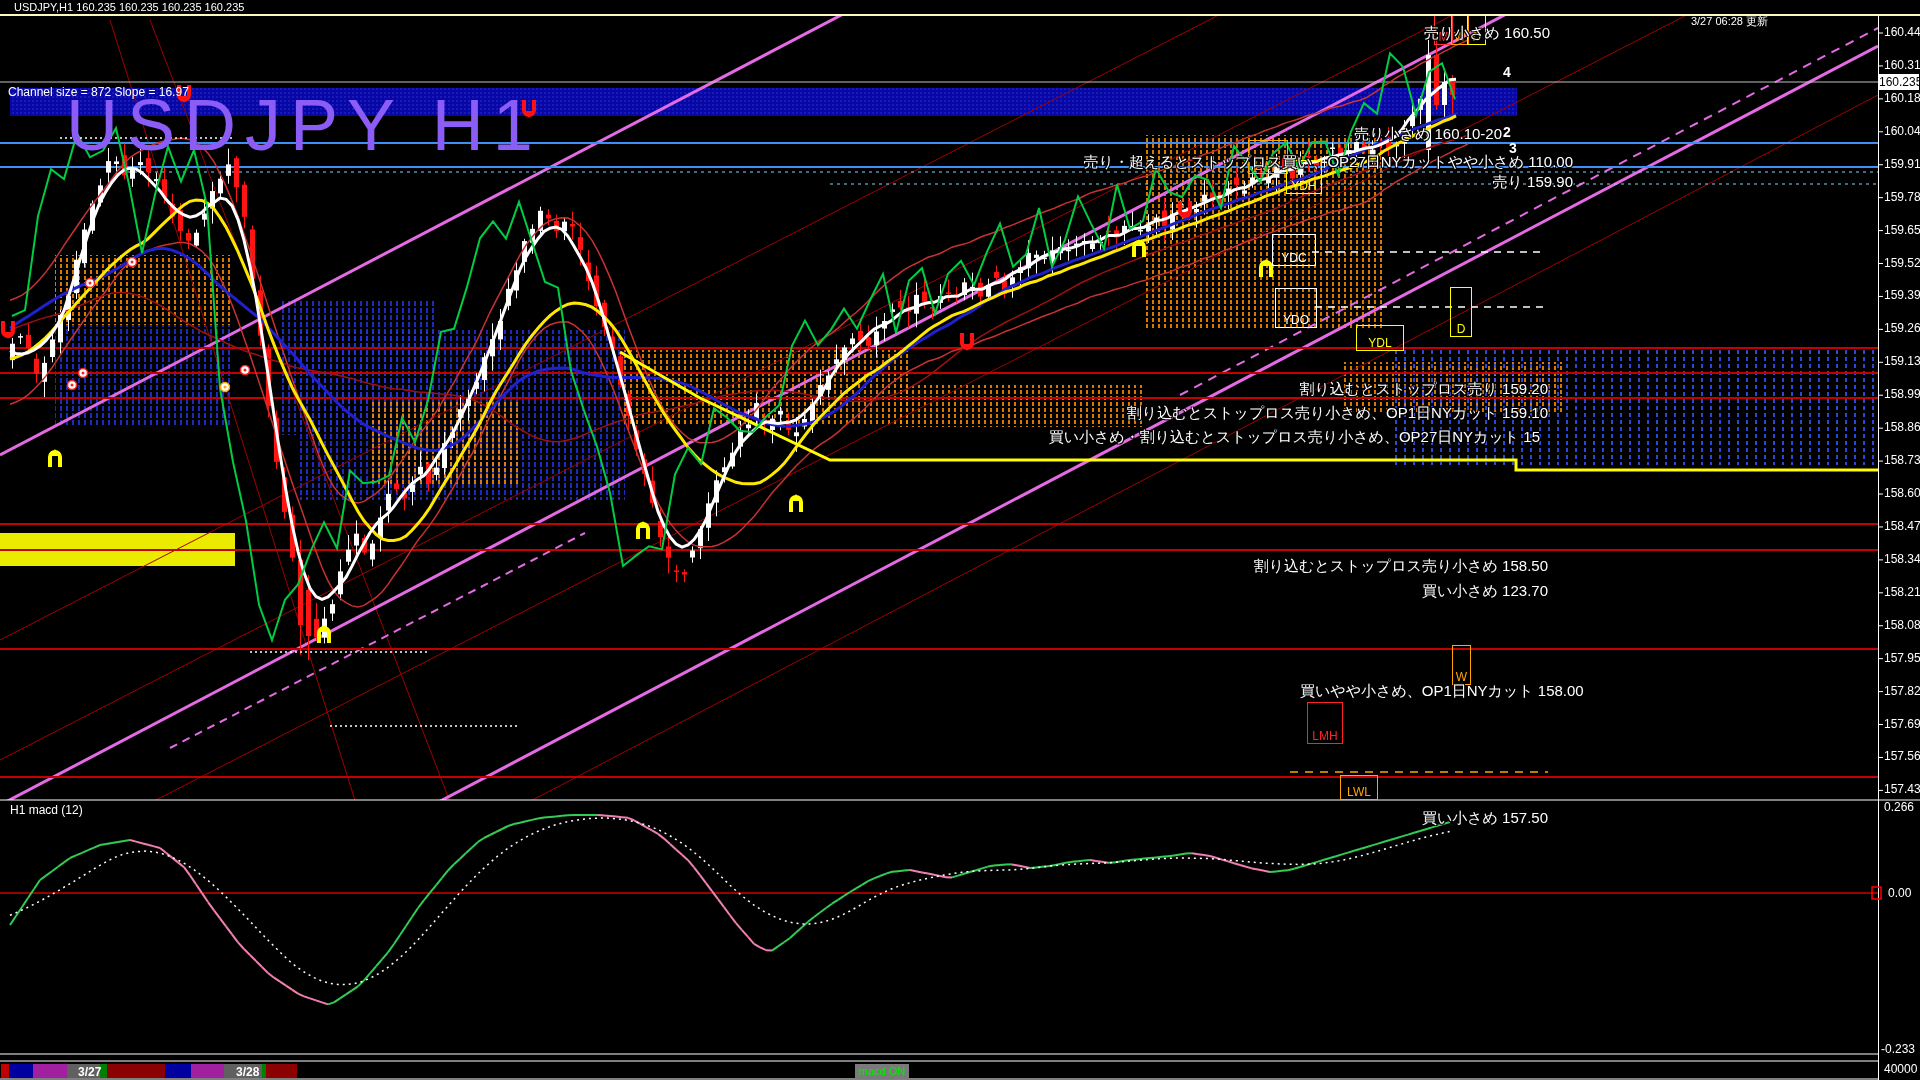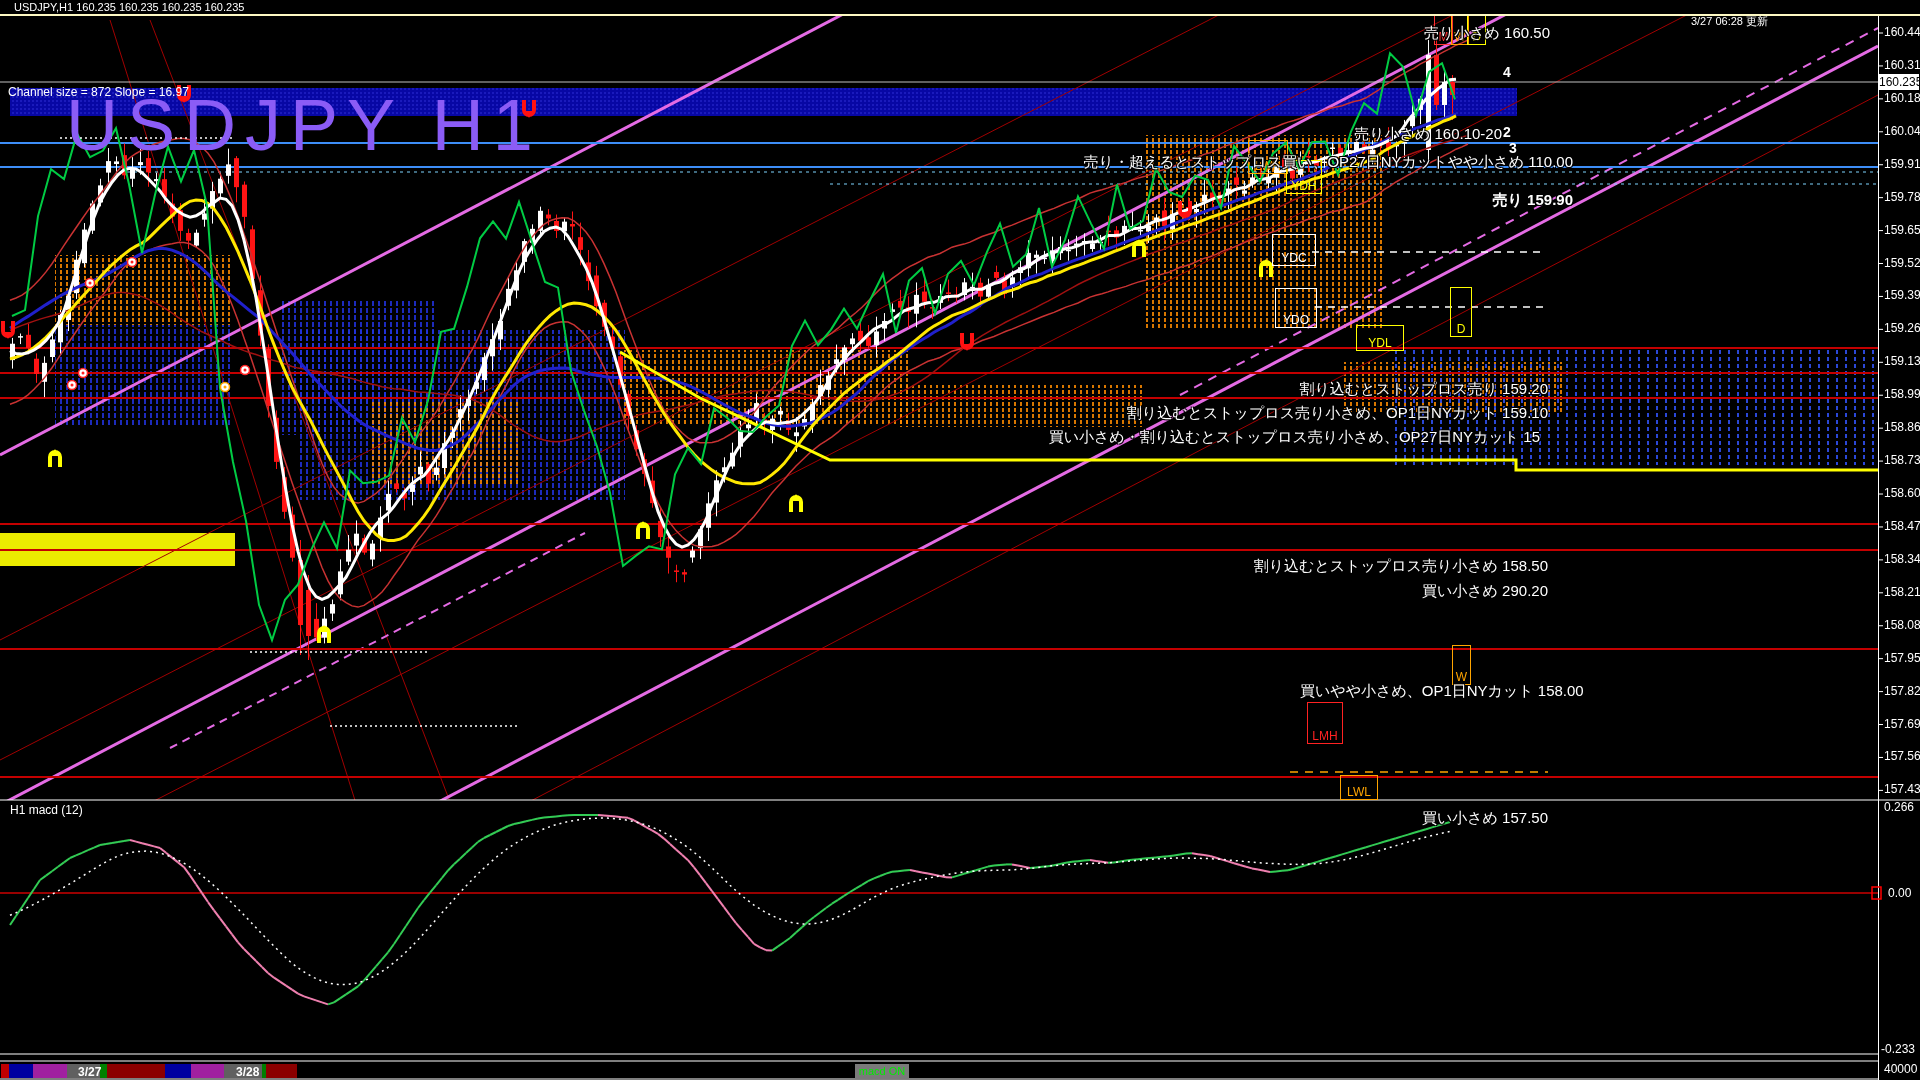--- a/index.html
+++ b/index.html
@@ -828,26 +828,26 @@
   <div class="maxis" style="left:1888px;top:886px;">0.00</div>
   <div class="maxis" style="left:1881px;top:1042px;">-0.233</div>
   <div class="maxis" style="left:1884px;top:1062px;">40000</div>
 
   <div id="macd-btn">macd ON</div>
 
   <div id="annos">
       <div class="anno" style="top: -6px; right: 370px;">売り小さめ 160.50</div>
       <div class="anno" style="top: 95px; right: 418px;">売り小さめ 160.10-20</div>
       <div class="anno" style="top: 123px; right: 347px;">売り・超えるとストップロス買い、OP27日NYカットやや小さめ 110.00</div>
-      <div class="anno" style="top: 161px; right: 347px; font-weight: bold;">売り 159.90</div>
+      <div class="anno" style="top: 143px; right: 347px;">売り 159.90</div>
       <div class="anno" style="top: 350px; right: 372px;">割り込むとストップロス売り 159.20</div>
       <div class="anno" style="top: 374px; right: 372px;">割り込むとストップロス売り小さめ、OP1日NYカット 159.10</div>
       <div class="anno" style="top: 398px; right: 380px;">買い小さめ・割り込むとストップロス売り小さめ、OP27日NYカット 15</div>
       <div class="anno" style="top: 527px; right: 372px;">割り込むとストップロス売り小さめ 158.50</div>
-      <div class="anno" style="top: 552px; right: 372px;">買い小さめ 290.20</div>
+      <div class="anno" style="top: 552px; right: 372px;">買い小さめ 123.70</div>
       <div class="anno" style="top: 652px; left: 1300px;">買いやや小さめ、OP1日NYカット 158.00</div>
       <div class="anno" style="top: 779px; right: 372px; text-align: center;">買い小さめ 157.50</div>
       <div class="wave" style="left: 1503px; top: 64px;">4</div>
       <div class="wave" style="left: 1503px; top: 124px;">2</div>
       <div class="wave" style="left: 1509px; top: 140px;">3</div>
     </div>
   <div id="boxes">
       <div class="obox" style="left: 1434px; top: 3px; width: 17px; height: 40px; border: 1px solid rgb(255, 51, 51); color: rgb(255, 51, 51);">
         <span>M</span>
       </div>

